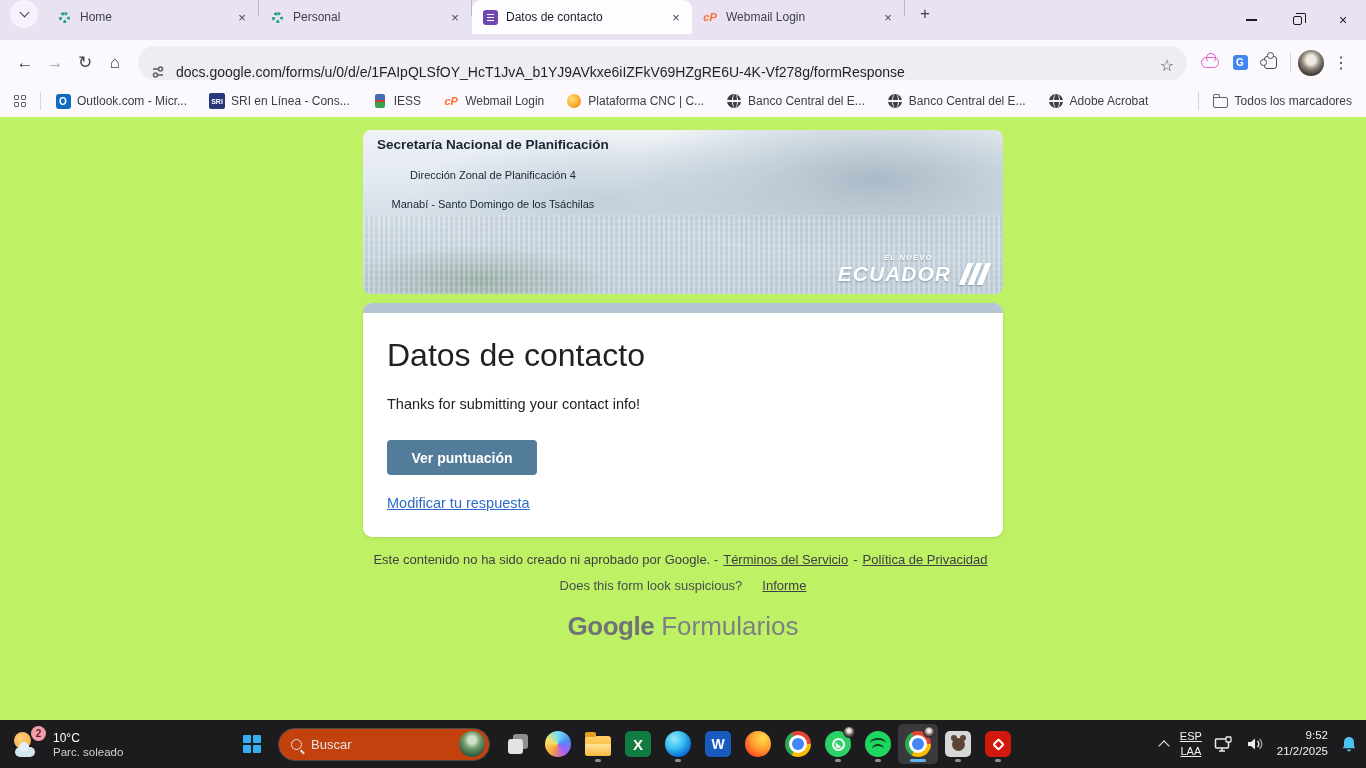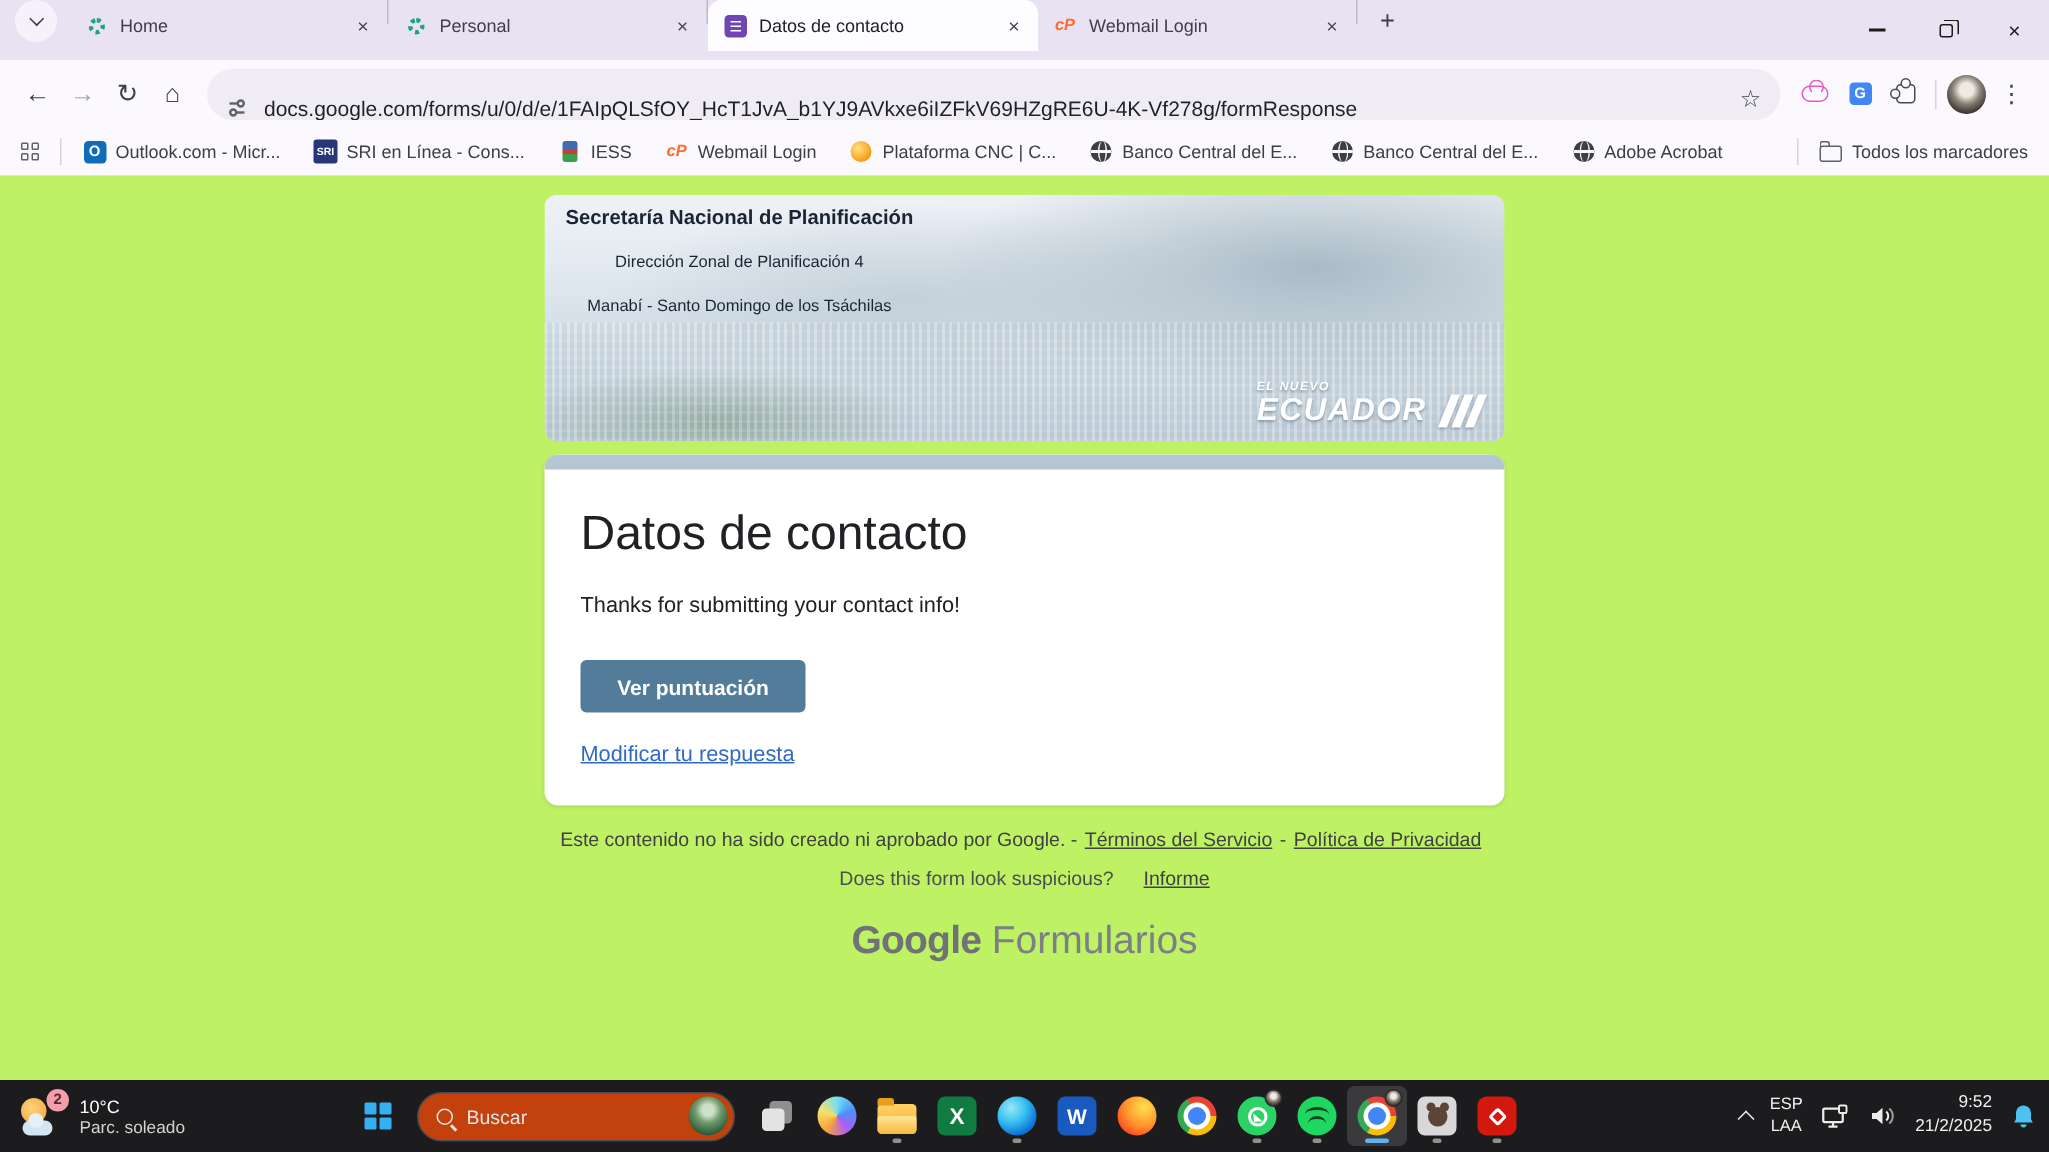--- a/index.html
+++ b/index.html
@@ -78,21 +78,21 @@
       radial-gradient(60% 75% at 80% 30%,rgba(160,178,191,.85) 0,rgba(160,178,191,0) 65%),
       radial-gradient(45% 55% at 38% 42%,rgba(185,199,210,.7) 0,rgba(185,199,210,0) 70%),
       radial-gradient(30% 30% at 18% 92%,rgba(110,140,110,.5) 0,rgba(110,140,110,0) 70%),
       linear-gradient(180deg,#eef2f6 0%,#e0e8ef 35%,#cdd9e2 65%,#bfcdd8 100%);}
   .banner::after{content:"";position:absolute;left:0;right:0;top:52%;bottom:0;opacity:.35;
     background:repeating-linear-gradient(90deg,rgba(255,255,255,.7) 0 2px,rgba(150,168,182,.35) 2px 5px),
                repeating-linear-gradient(0deg,rgba(255,255,255,.5) 0 2px,rgba(170,185,197,0) 2px 6px);}
   .banner-text{position:absolute;top:7px;left:14px;text-align:center;color:#1a2533;z-index:2;}
   .banner-org{font-size:13.5px;font-weight:bold;}
   .banner-sub{font-size:11px;margin-top:17px;}
-  .ec-logo{position:absolute;right:16px;bottom:8px;z-index:2;text-align:left;color:#fff;text-shadow:0 1px 2px rgba(60,80,100,.45);}
+  .ec-logo{position:absolute;right:16px;bottom:8px;z-index:2;text-align:center;color:#fff;text-shadow:0 1px 2px rgba(60,80,100,.45);}
   .ec-top{font-size:8px;font-weight:bold;font-style:italic;letter-spacing:1px;margin-right:8px;}
   .ec-row{display:flex;align-items:center;gap:12px;}
   .ec-main{font-size:21px;font-weight:bold;font-style:italic;letter-spacing:1px;}
   .ec-bars{display:flex;gap:3px;}
   .ec-bars i{width:6px;height:22px;background:#fff;transform:skewX(-22deg);box-shadow:0 1px 2px rgba(60,80,100,.45);}
 
   .card{position:absolute;left:363px;top:186px;width:640px;height:234px;background:#fff;border-radius:9px;overflow:hidden;box-shadow:0 1px 3px rgba(0,0,0,.12);}
   .card-strip{height:10px;background:var(--strip);}
   .card-body{padding:24px;}
   .form-title{font-size:32px;font-weight:400;color:#202124;letter-spacing:0;}
@@ -153,21 +153,21 @@
   .ic-spotify::before{top:7px;}
   .ic-spotify::after{top:13px;left:7px;right:7px;}
   .ic-dbeaver{background:#d8d8d8;border-radius:5px;display:flex;align-items:center;justify-content:center;position:relative;}
   .ic-dbeaver i{width:13px;height:13px;border-radius:50%;background:#5c4536;position:relative;display:block;}
   .ic-dbeaver i::before{content:"";position:absolute;top:-3px;left:-1px;width:6px;height:6px;border-radius:50%;background:#5c4536;box-shadow:9px 0 0 #5c4536;}
   .ic-acrobat{background:#d3190e;border-radius:6px;display:flex;align-items:center;justify-content:center;}
   .ic-acrobat i{width:9px;height:9px;border:2.6px solid #fff;border-radius:2px;transform:rotate(45deg);display:block;}
   .mini-avatar{position:absolute;right:3px;top:2px;width:12px;height:12px;border-radius:50%;background:radial-gradient(circle at 50% 38%,#efe9e1 0 22%,#8b8278 45%,#413d37 72%,#211f1c);border:1px solid #2a2a2c;}
   .tray{position:absolute;right:8px;top:0;height:48px;display:flex;align-items:center;gap:12px;}
   .chev-up{width:8px;height:8px;border-left:1.8px solid #eee;border-top:1.8px solid #eee;transform:rotate(45deg);margin-top:4px;}
-  .lang{font-size:11px;line-height:1.35;text-align:center;color:#f2f2f2;}
+  .lang{font-size:11px;line-height:1.35;text-align:center;color:#f2f2f2;text-decoration:underline;}
   .clock{font-size:11.5px;line-height:1.35;text-align:right;color:#f2f2f2;}
   .trayicon{display:flex;align-items:center;justify-content:center;}
 </style>
 </head>
 <body>
 
 <div class="tabstrip">
   <div class="tab-search">
       <span class="chev-down"></span>
     </div>

